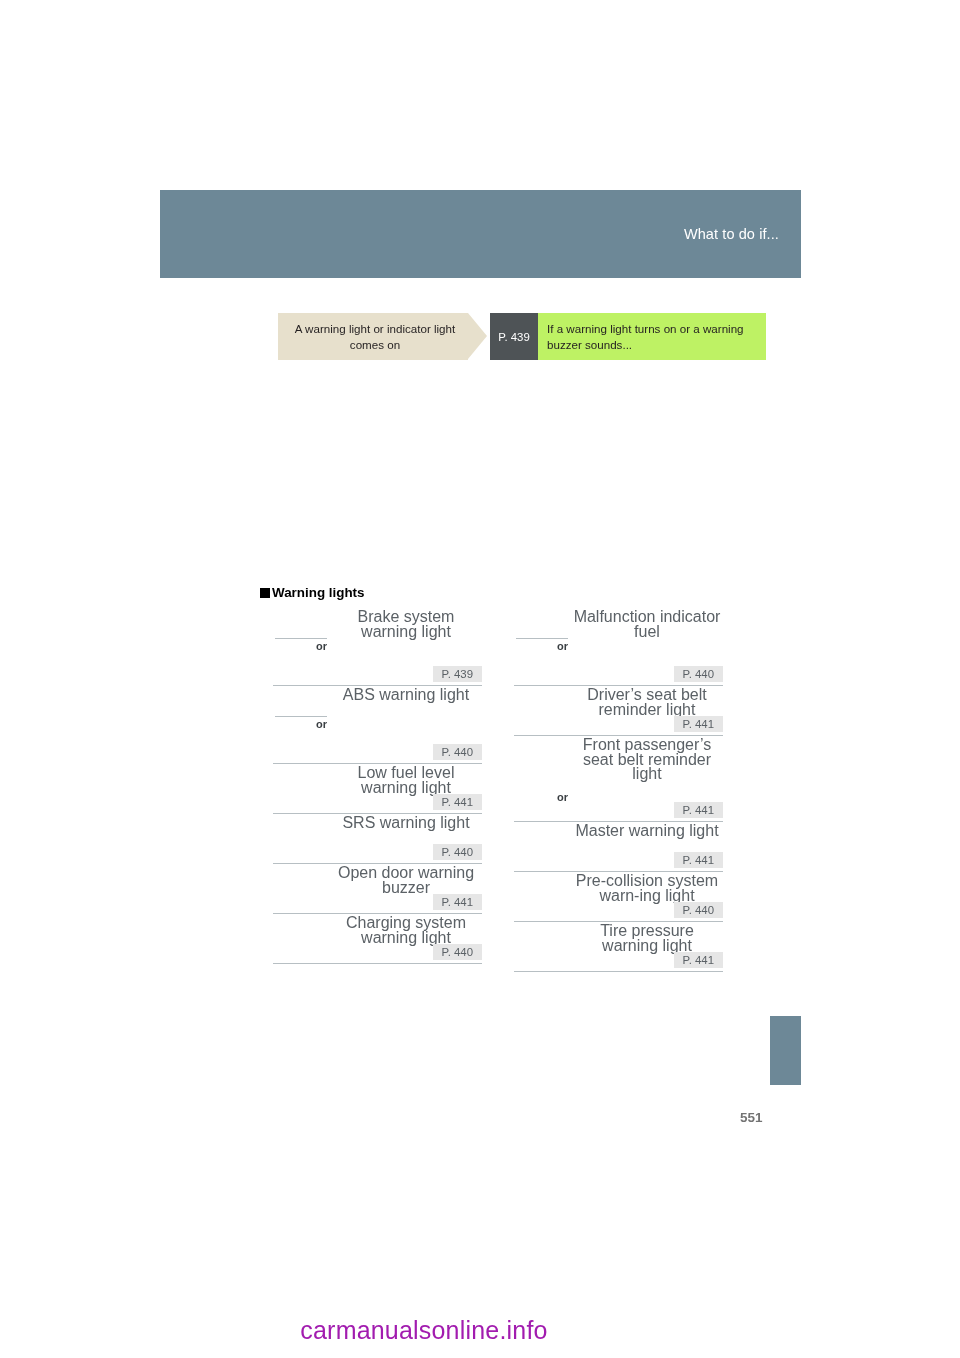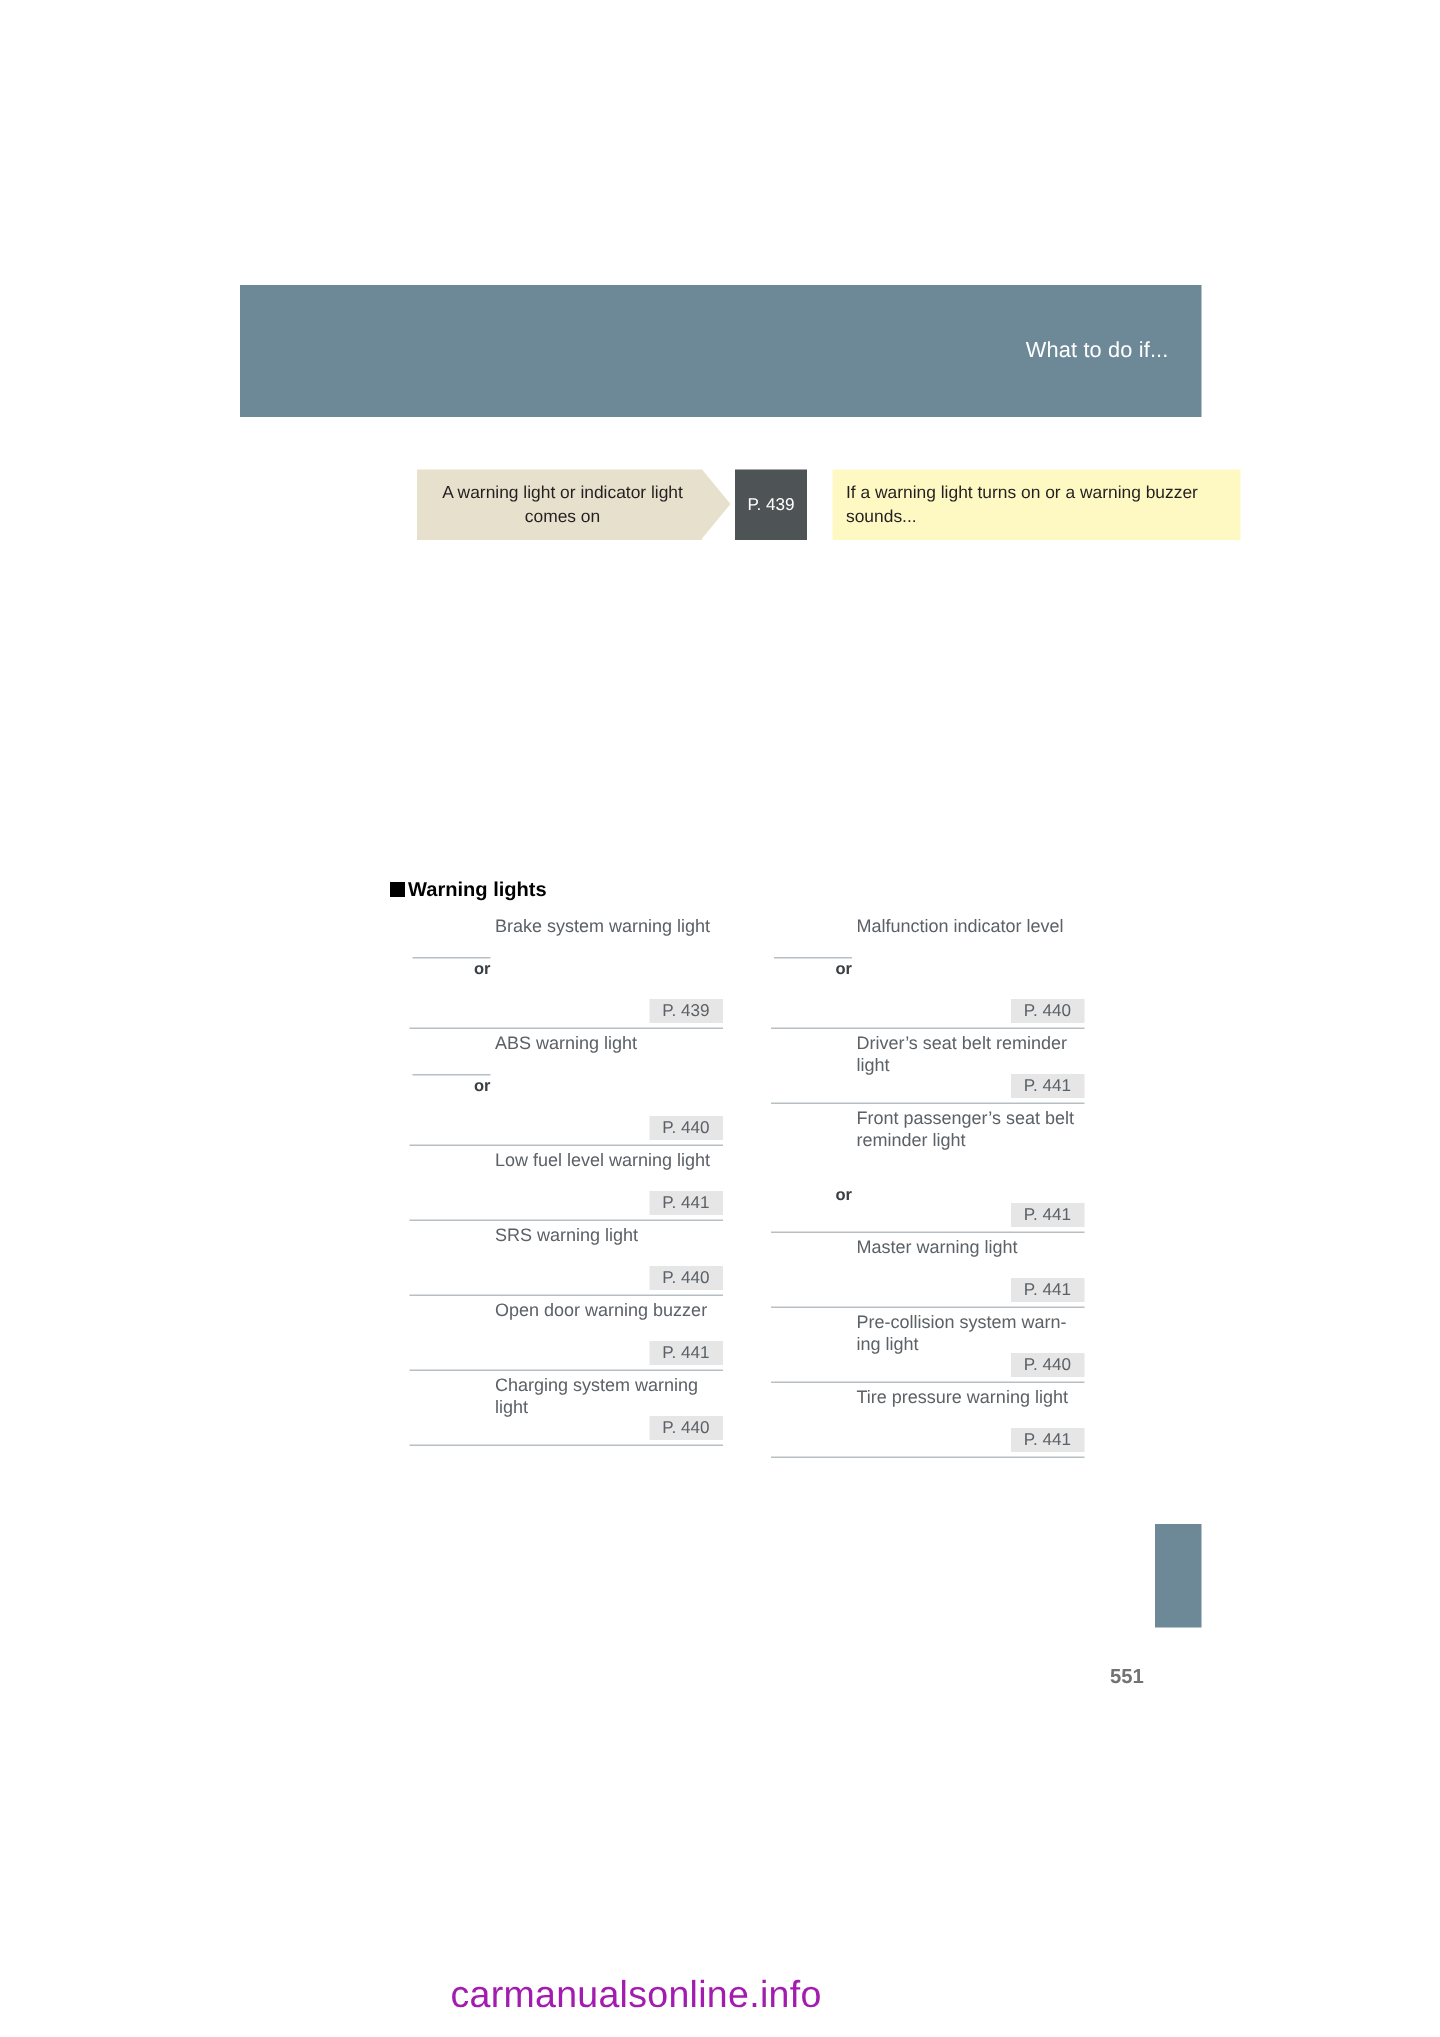--- a/index.html
+++ b/index.html
@@ -85,27 +85,26 @@
     display: flex;
     align-items: center;
     justify-content: center;
     flex: none;
   }
   #flow-ref-label {
     color: #ffffff;
     font-size: 11.4px;
   }
   #flow-action {
-    background: #fef9c3;
-    width: 272px;
+    background: #bef264;
+    width: 228px;
     display: flex;
     align-items: center;
     padding-left: 9px;
     box-sizing: border-box;
-    margin-left: 17px;
   }
   #flow-action-label {
     font-size: 11.6px;
     line-height: 15.5px;
     color: #231f20;
   }
 
   
   #section-heading {
     position: absolute;
@@ -146,24 +145,24 @@
   }
   .light-row.tall   { height: 78px; }
   .light-row.xtall  { height: 86px; }
   .light-row.short  { height: 50px; }
 
   .light-name {
     position: absolute;
     left: 57px;
     top: 2px;
     right: 0;
-    font-size: 12px;
+    font-size: 16px;
     line-height: 14.5px;
     color: #5b6166;
-    text-align: left;
+    text-align: center;
   }
 
   .light-icons {
     position: absolute;
     left: 0;
     top: 0;
     width: 57px;
     height: 100%;
   }
   .or-divider {
@@ -285,21 +284,21 @@
         <div class="light-icons"></div>
         <div class="light-name">Charging system warning light</div>
         <div class="page-ref">P. 440</div>
       </div>
     </div>
   <div class="light-column" id="col-right">
       <div class="light-row tall">
         <div class="light-icons">
           <div class="or-divider top-split">or</div>
         </div>
-        <div class="light-name">Malfunction indicator level</div>
+        <div class="light-name">Malfunction indicator fuel</div>
         <div class="page-ref">P. 440</div>
       </div>
       <div class="light-row short">
         <div class="light-icons"></div>
         <div class="light-name">Driver’s seat belt reminder light</div>
         <div class="page-ref">P. 441</div>
       </div>
       <div class="light-row xtall">
         <div class="light-icons">
           <div class="or-divider low-split">or</div>

